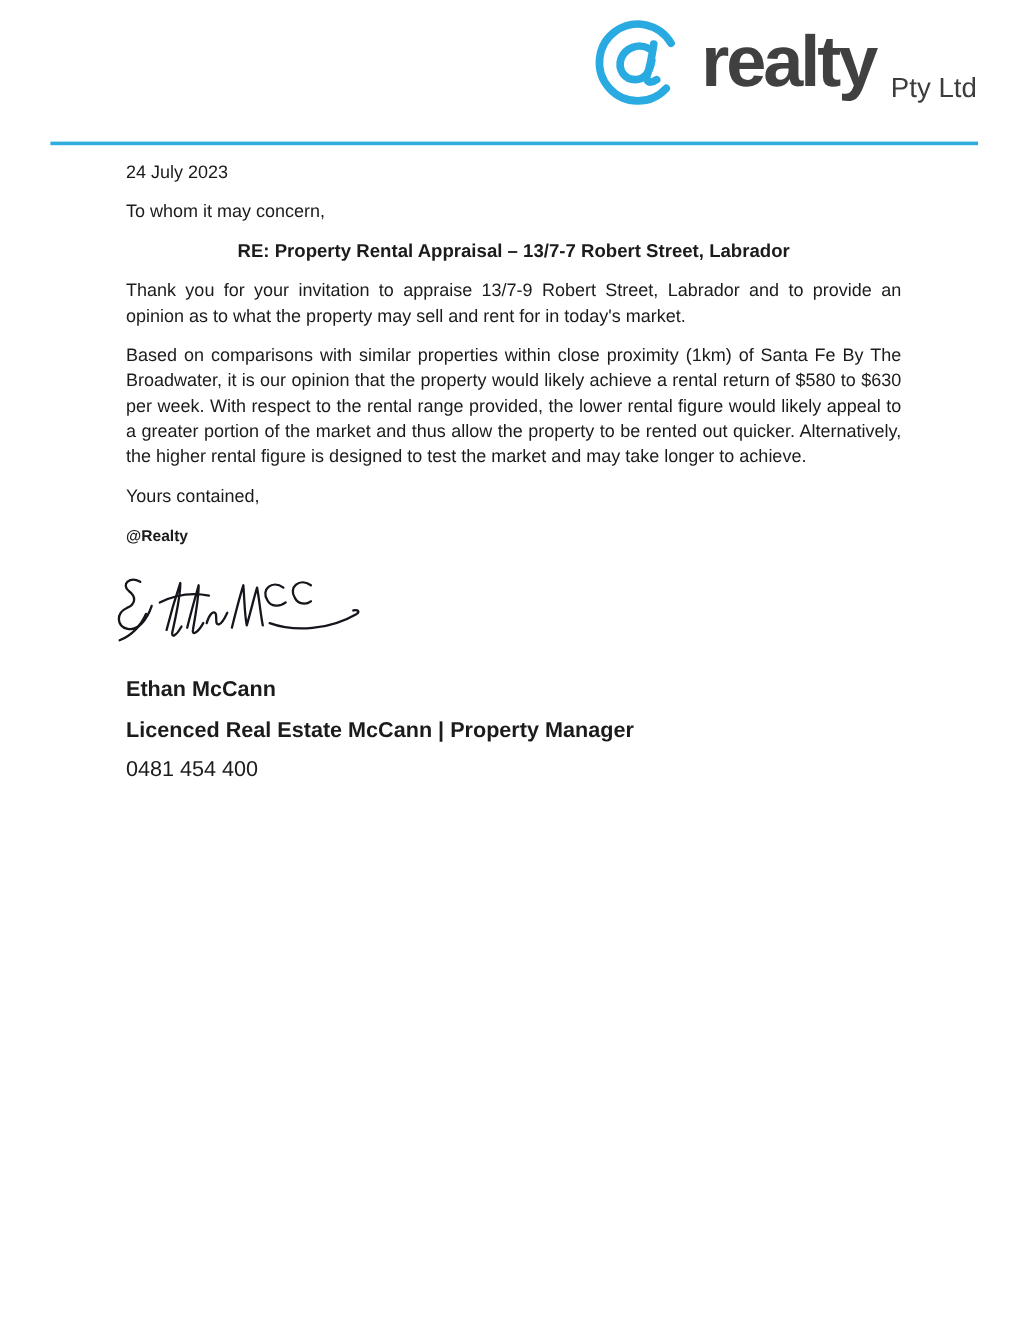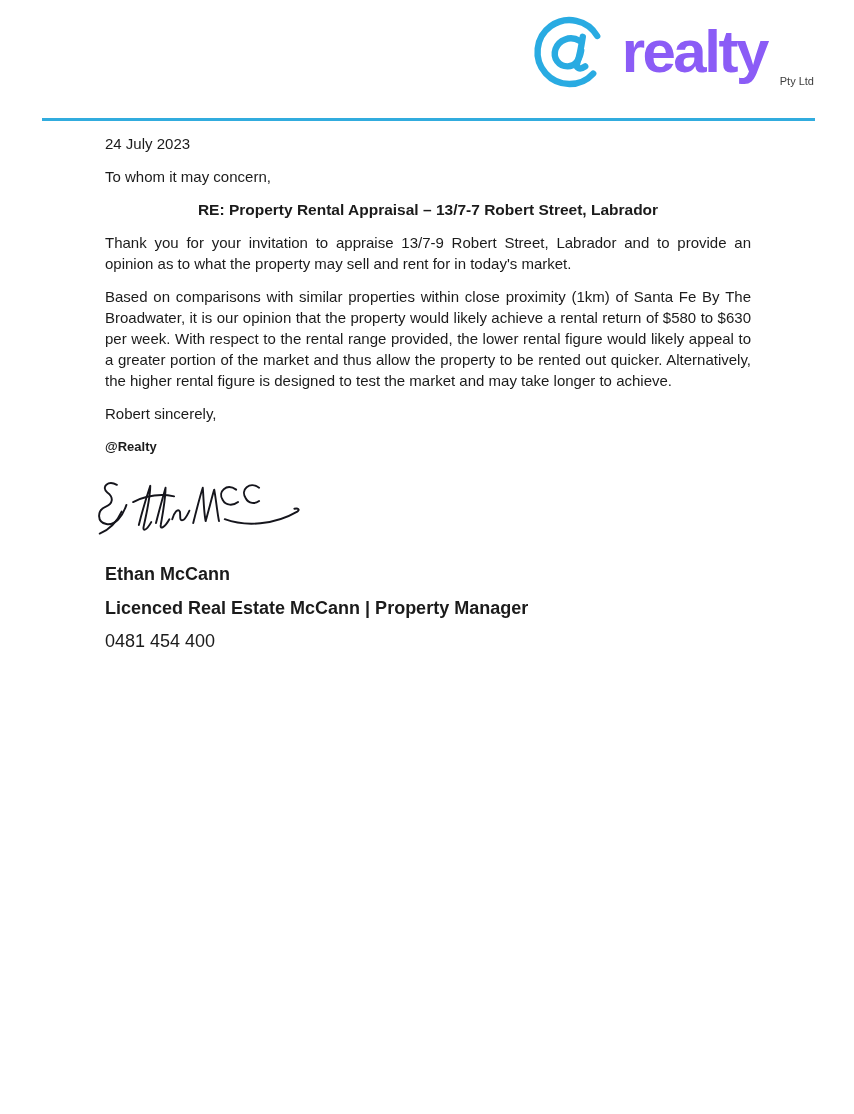--- a/index.html
+++ b/index.html
@@ -20,27 +20,27 @@
     padding: 12px 40px 0 0;
     height: 92px;
     box-sizing: content-box;
   }
   .logo { display: flex; align-items: flex-start; }
   .logo svg { display: block; }
   .logo-brand {
     font-size: 60px;
     font-weight: bold;
     letter-spacing: -2.5px;
-    color: #8b5cf6;
+    color: #404040;
     line-height: 80px;
     margin-left: 12px;
   }
   .logo-suffix {
     align-self: flex-end;
-    font-size: 11px;
+    font-size: 23px;
     color: #3d3d3d;
     margin-left: 13px;
     padding-bottom: 17px;
   }
   .header-rule {
     height: 3px;
     background: #31acde;
     margin: 14px 39px 0 42px;
   }
   
@@ -92,21 +92,21 @@
     <p class="salutation-line">To whom it may concern,</p>
 
     <p class="subject-line">RE: Property Rental Appraisal – 13/7-7 Robert Street, Labrador</p>
 
     <p class="para para-1">Thank you for your invitation to appraise 13/7-9 Robert Street, Labrador and to provide an opinion as to what the property may sell and rent for in today's market.</p>
 
 
     <p class="para para-3">Based on comparisons with similar properties within close proximity (1km) of Santa Fe By The Broadwater, it is our opinion that the property would likely achieve a rental return of $580 to $630 per week. With respect to the rental range provided, the lower rental figure would likely appeal to a greater portion of the market and thus allow the property to be rented out quicker. Alternatively, the higher rental figure is designed to test the market and may take longer to achieve.</p>
 
 
-    <p class="closing-line">Robert sincerely,</p>
+    <p class="closing-line">Yours contained,</p>
 
     <p class="company-line">@Realty</p>
 
     <div class="signature-block">
       <svg width="210" height="68" viewBox="0 0 220 70" aria-hidden="true">
         <g fill="none" stroke="#15151c" stroke-width="2" stroke-linecap="round" stroke-linejoin="round">
           <path d="M25,16 C16,11 8,18 15,24 C22,29 21,36 13,39 C4,43 4,55 14,57 C23,59 31,49 35,37"></path>
           <path d="M30,44 C25,55 17,63 7,67"></path>
           <path d="M48,58 C52,42 57,26 60,17 C60,30 56,46 53,60 C52,65 56,64 61,55"></path>
           <path d="M66,56 C70,40 74,26 76,19 C76,31 73,46 71,58 C70,63 75,61 80,52"></path>

